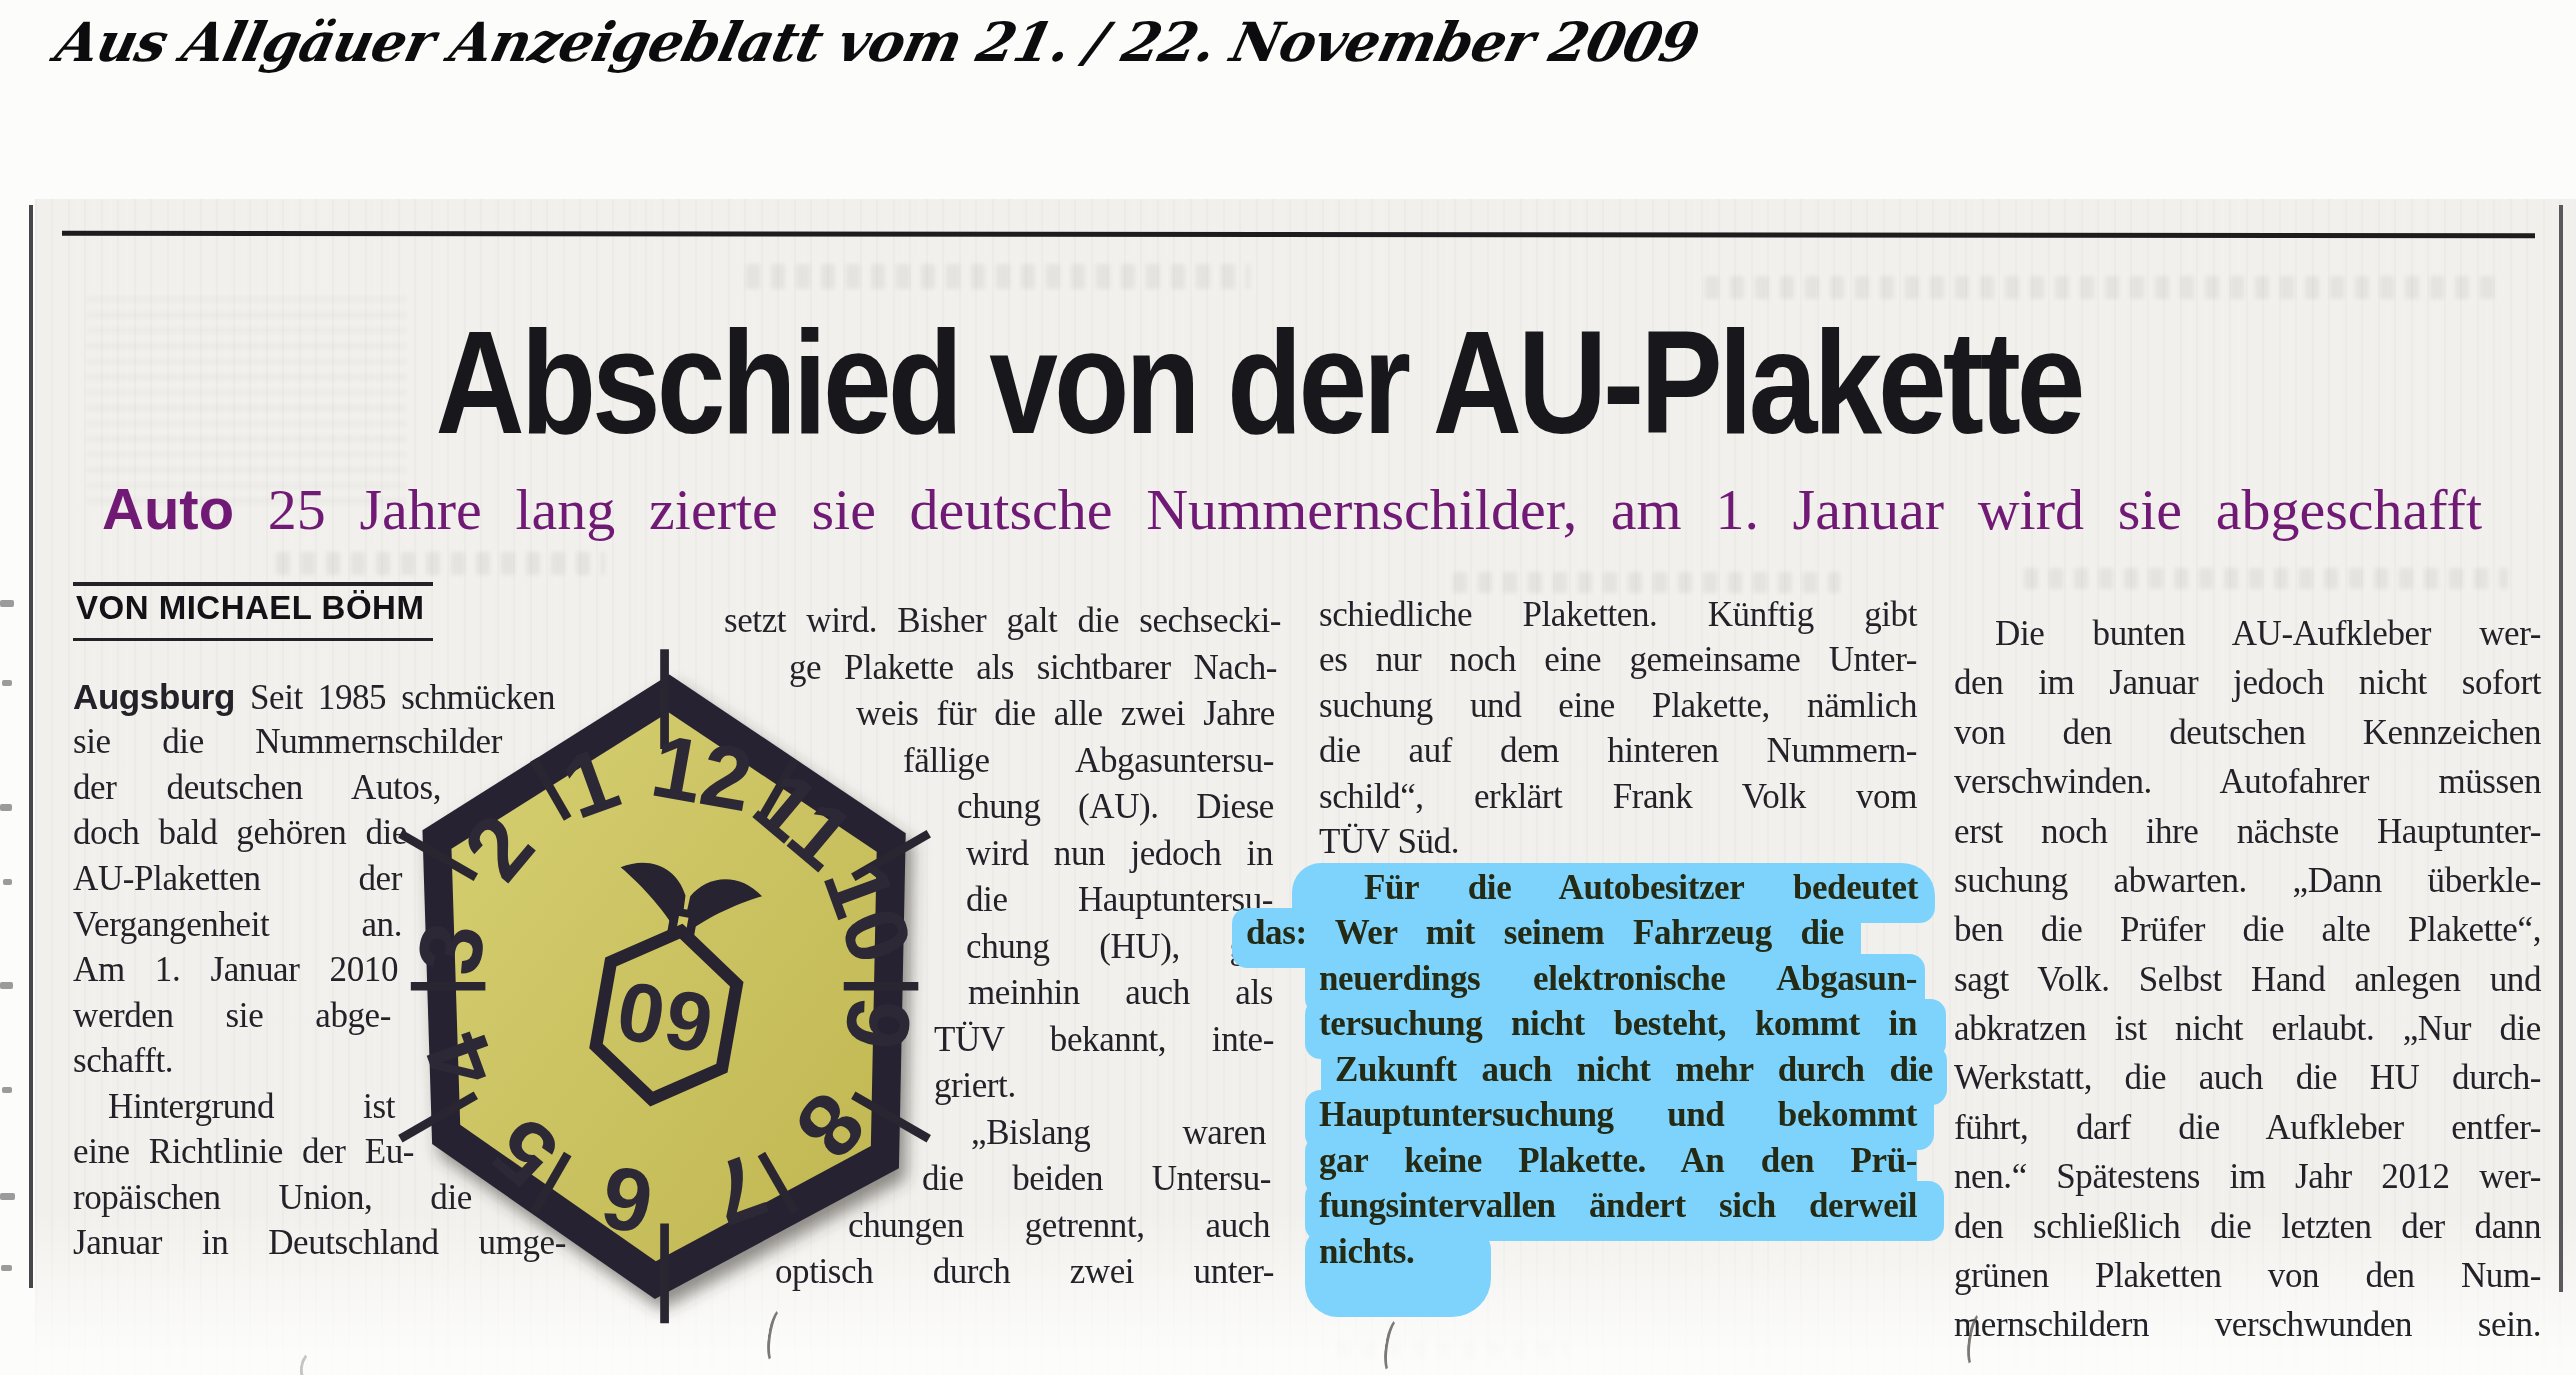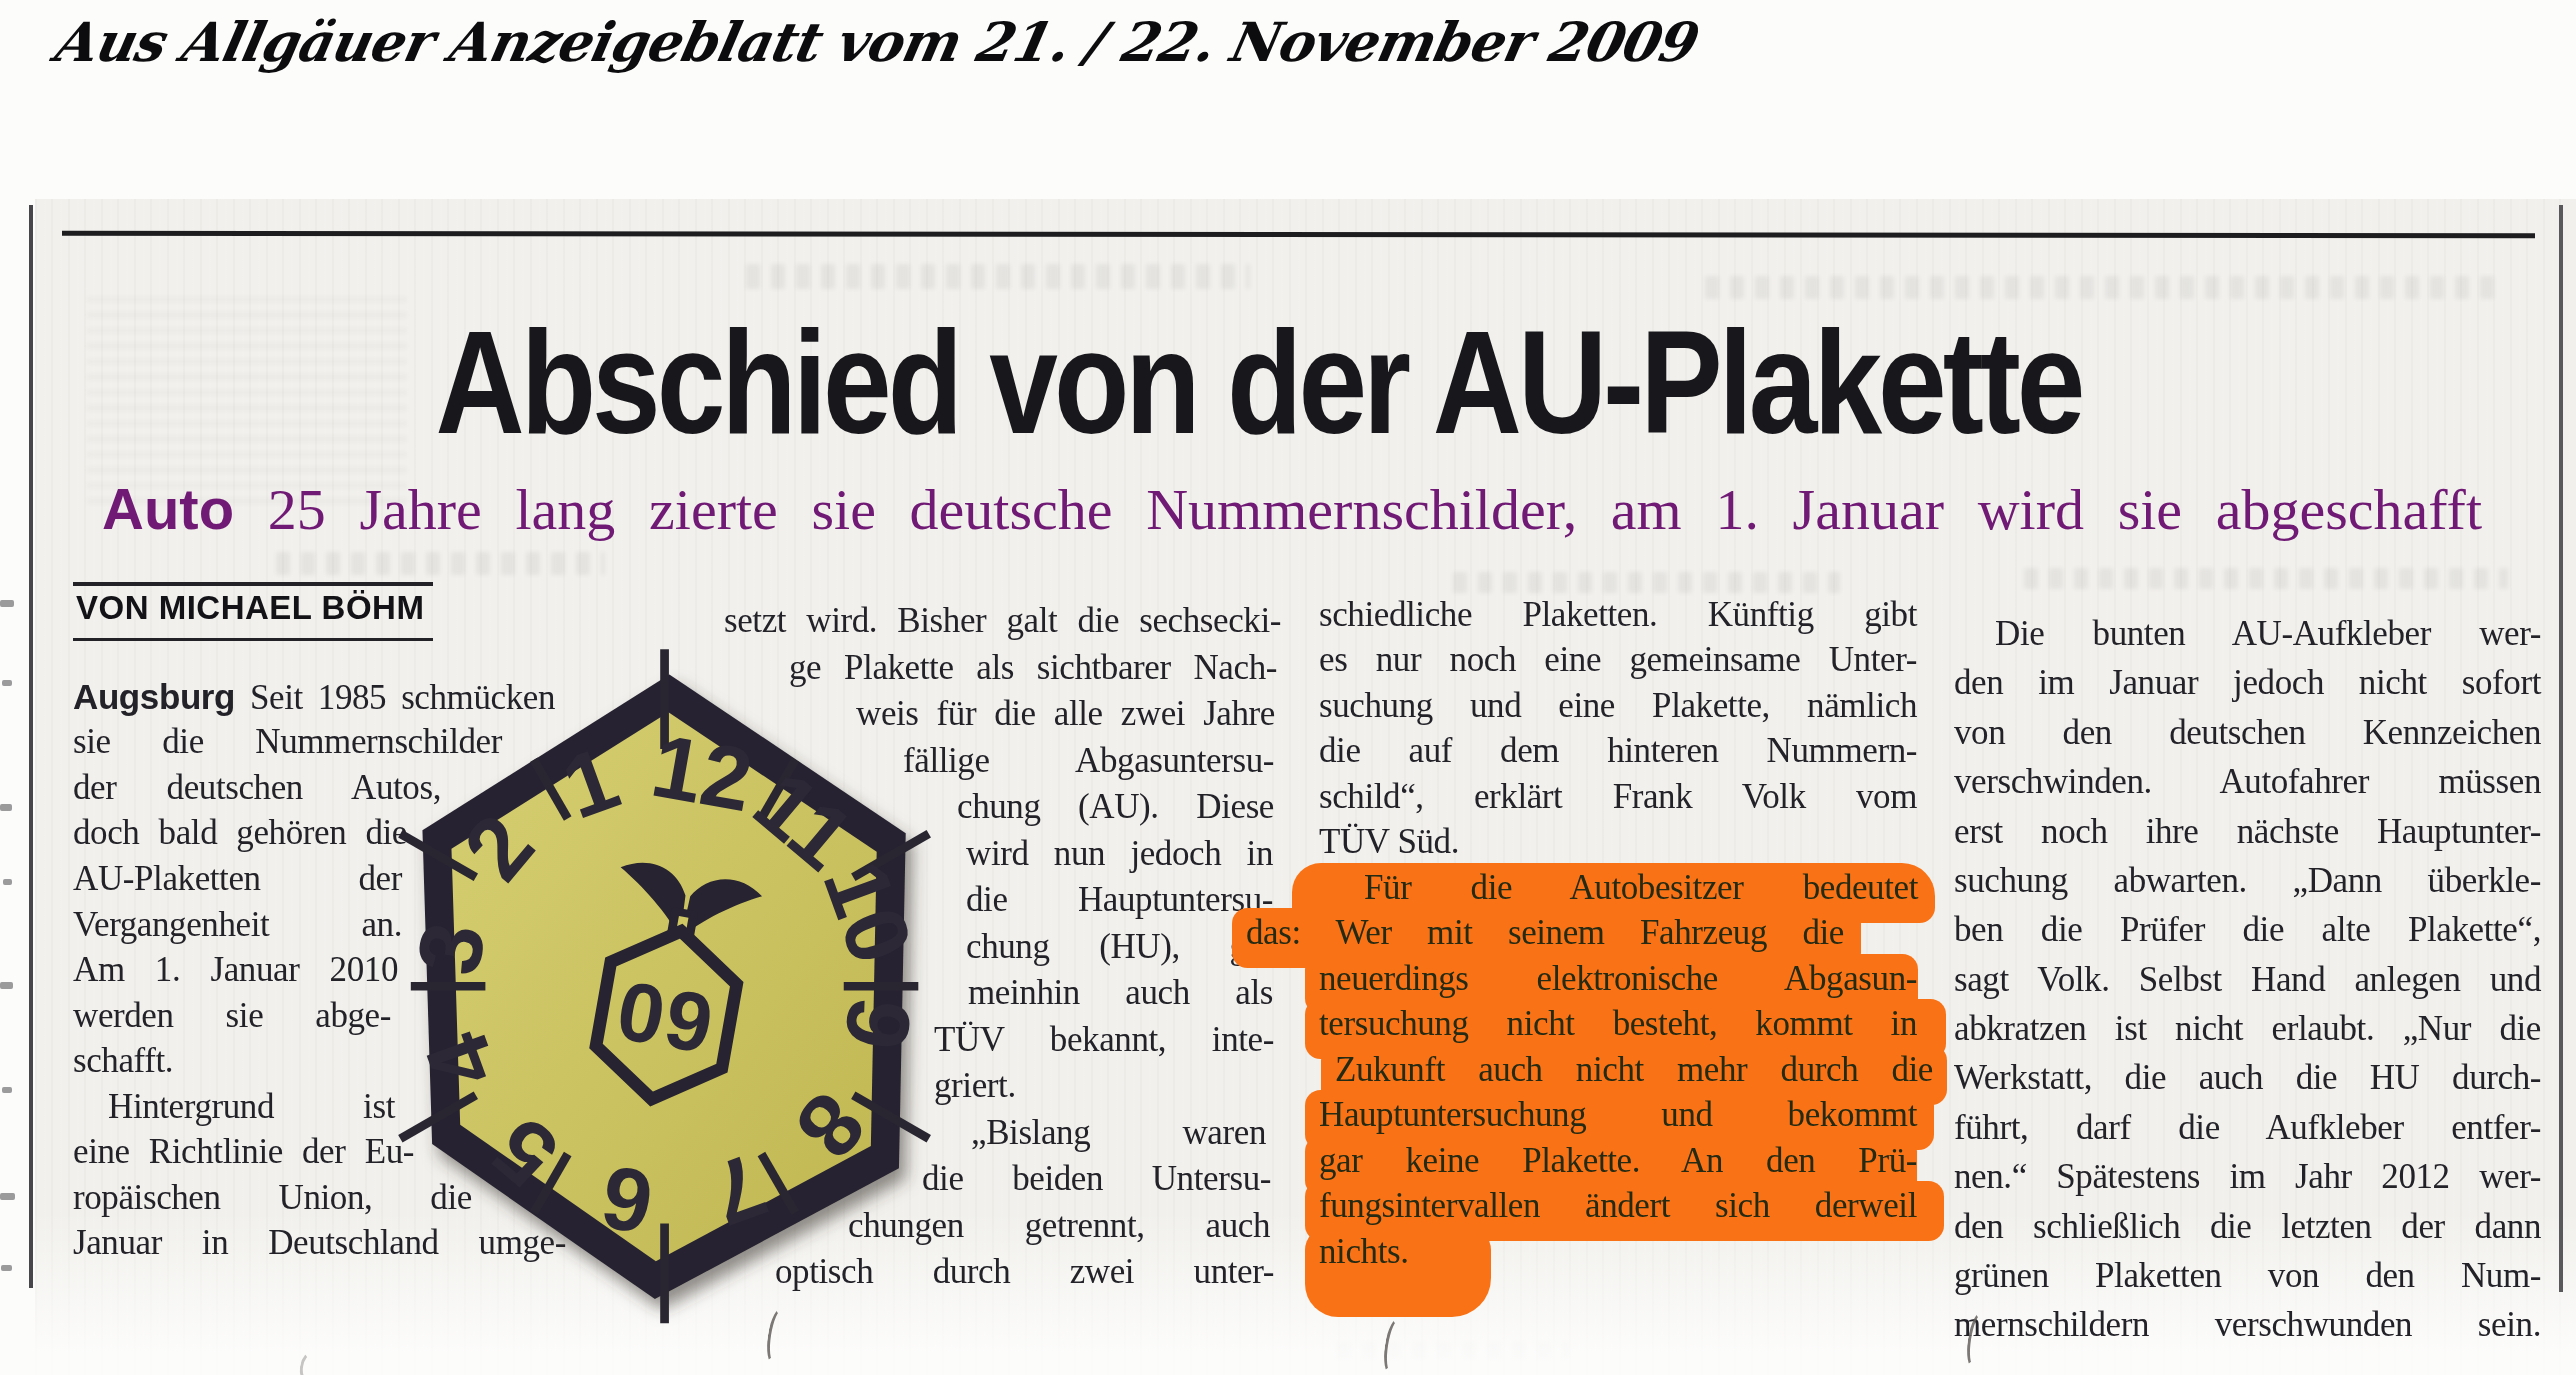--- a/index.html
+++ b/index.html
@@ -60,23 +60,23 @@
   
   .line{
     position:absolute;height:46px;
     font-size:35px;letter-spacing:-0.4px;color:#232229;
     text-align:justify;text-align-last:justify;white-space:normal;overflow:visible;
   }
   .line.noj{text-align:left;text-align-last:left;}
   .line .lead{font-size:35px;}
   
   .hl{
-    background:#f97316;color:#242a13;
+    background:#7dd3fc;color:#242a13;
     border-radius:15.5px;
-    padding:4.8px 17.4px 8.7px 13.6px;margin:-4.8px -17.4px -8.7px -13.6px;
+    padding:4.8px 17.4px 8.7px 13.6px;margin:-4.8px -17.4px -8.7px -13.6px;font-weight:bold;
   }
   .hl-first{
     padding-left:72px;margin-left:-72px;border-top-left-radius:29px;border-top-right-radius:33px;
   }
   .hl-blob{
     padding-bottom:39px;margin-bottom:-39px;border-radius:23px;border-bottom-left-radius:33px;border-bottom-right-radius:39px;
   }
   
   .plakette{position:absolute;left:405px;top:655px;width:523px;height:678px;overflow:visible;}
   .plakette svg{overflow:visible;}
@@ -157,21 +157,21 @@
   </div>
 <div>
     <div class="line" style="left: 1319px; top: 595px; width: 598px;">schiedliche Plaketten. Künftig gibt</div>
     <div class="line" style="left: 1319px; top: 640px; width: 598px;">es nur noch eine gemeinsame Unter-</div>
     <div class="line" style="left: 1319px; top: 686px; width: 598px;">suchung und eine Plakette, nämlich</div>
     <div class="line" style="left: 1319px; top: 731px; width: 598px;">die auf dem hinteren Nummern-</div>
     <div class="line" style="left: 1319px; top: 777px; width: 598px;">schild“, erklärt Frank Volk vom</div>
     <div class="line noj" style="left: 1319px; top: 822px; width: 213px;">TÜV Süd.</div>
     <div class="line hl hl-first" style="left: 1364px; top: 868px; width: 554px; padding-right: 17.4px; margin-right: -17.4px;">Für die Autobesitzer bedeutet</div>
     <div class="line hl" style="left: 1246px; top: 913px; width: 598px; margin-right: -25px;">das: Wer mit seinem Fahrzeug die</div>
-    <div class="line hl" style="left: 1319px; top: 959px; width: 598px; padding-right: 1px; margin-right: -13.6px;">neuerdings elektronische Abgasun-</div>
+    <div class="line hl" style="left: 1319px; top: 959px; width: 598px; padding-right: 8px; margin-right: -13.6px;">neuerdings elektronische Abgasun-</div>
     <div class="line hl" style="left: 1319px; top: 1004px; width: 598px; padding-right: 29px; margin-right: -29px;">tersuchung nicht besteht, kommt in</div>
     <div class="line hl" style="left: 1335px; top: 1050px; width: 598px; padding-right: 14px; margin-right: -15.5px;">Zukunft auch nicht mehr durch die</div>
     <div class="line hl" style="left: 1319px; top: 1095px; width: 598px; margin-right: -21px;">Hauptuntersuchung und bekommt</div>
     <div class="line hl" style="left: 1319px; top: 1141px; width: 598px; padding-right: 0; margin-right: -11.6px;">gar keine Plakette. An den Prü-</div>
     <div class="line hl" style="left: 1319px; top: 1186px; width: 598px; padding-right: 27px; margin-right: -27px;">fungsintervallen ändert sich derweil</div>
     <div class="line noj hl hl-blob" style="left: 1319px; top: 1232px; width: 145px; padding-right: 27px; margin-right: -19.4px;">nichts.</div>
   </div>
 <div>
     <div class="line" style="left: 1995px; top: 614px; width: 546px;">Die bunten AU-Aufkleber wer-</div>
     <div class="line" style="left: 1954px; top: 663px; width: 587px;">den im Januar jedoch nicht sofort</div>

